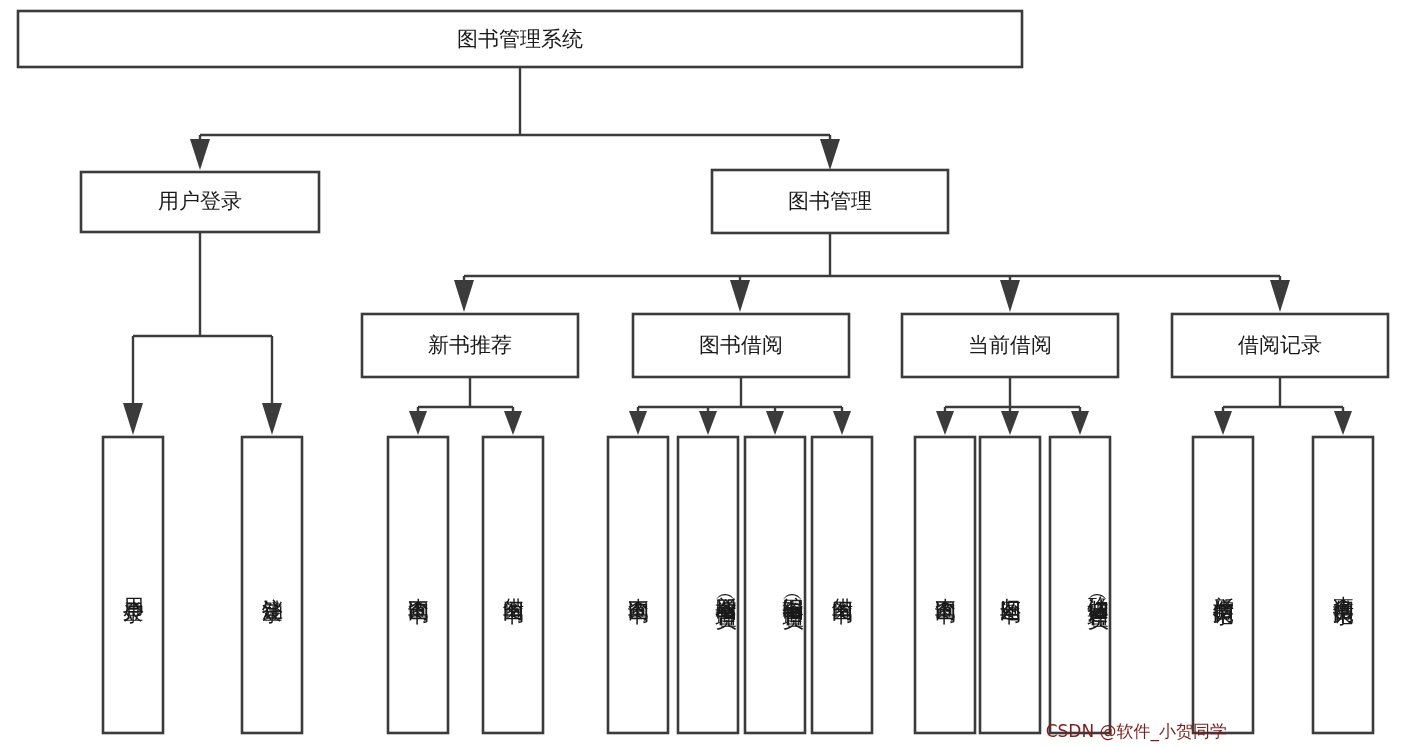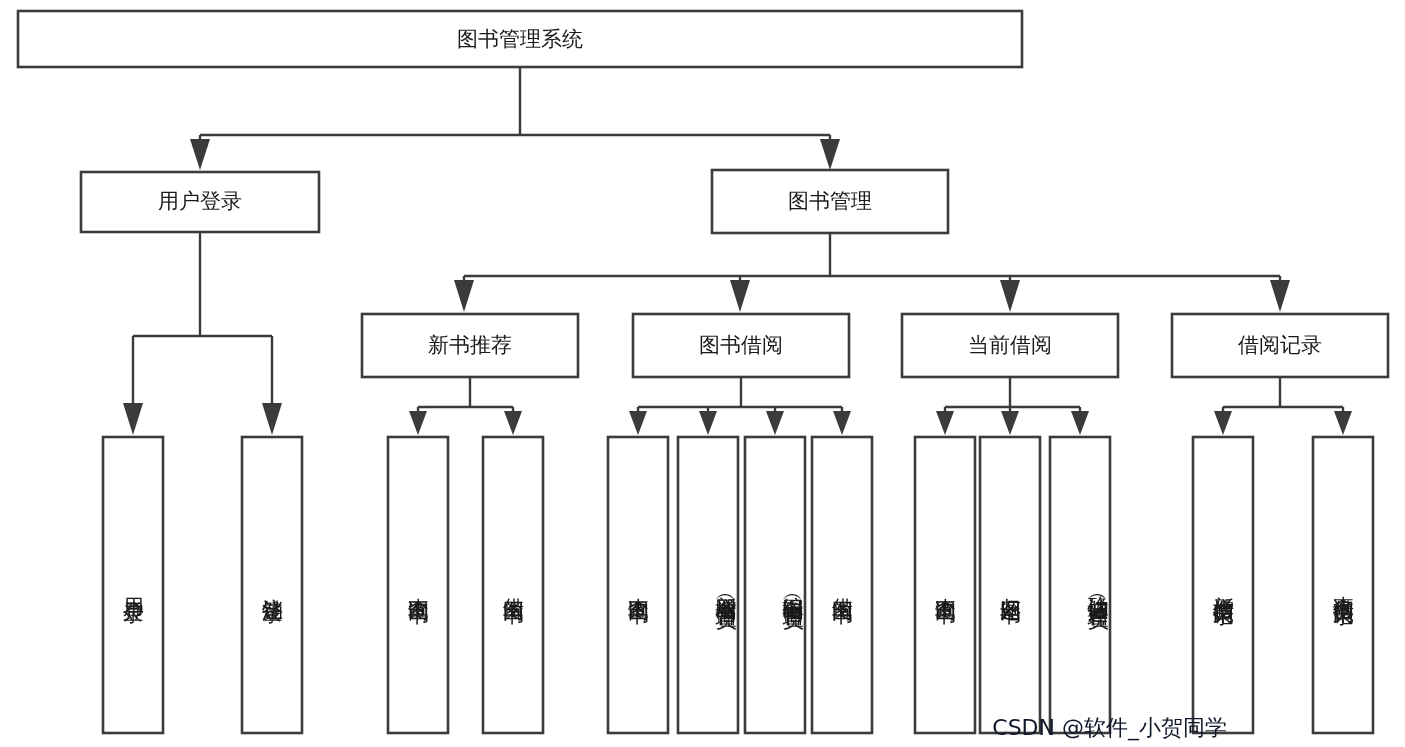--- a/index.html
+++ b/index.html
@@ -59,22 +59,22 @@
     letter-spacing: 2px;
     text-align: center;
     white-space: nowrap;
     pointer-events: none;
   }
   .watermark {
     position: absolute;
     right: 10px;
     bottom: 4px;
     font-family: "DejaVu Sans", "Liberation Sans", sans-serif;
-    font-size: 22px;
-    color: #0f172a;
+    font-size: 17px;
+    color: #7f1d1d;
     white-space: nowrap;
   }
 </style>
 </head>
 <body>
 
 <div id="diagram-root">
 
   <svg id="tree-svg" viewBox="0 0 1405 747">
 

